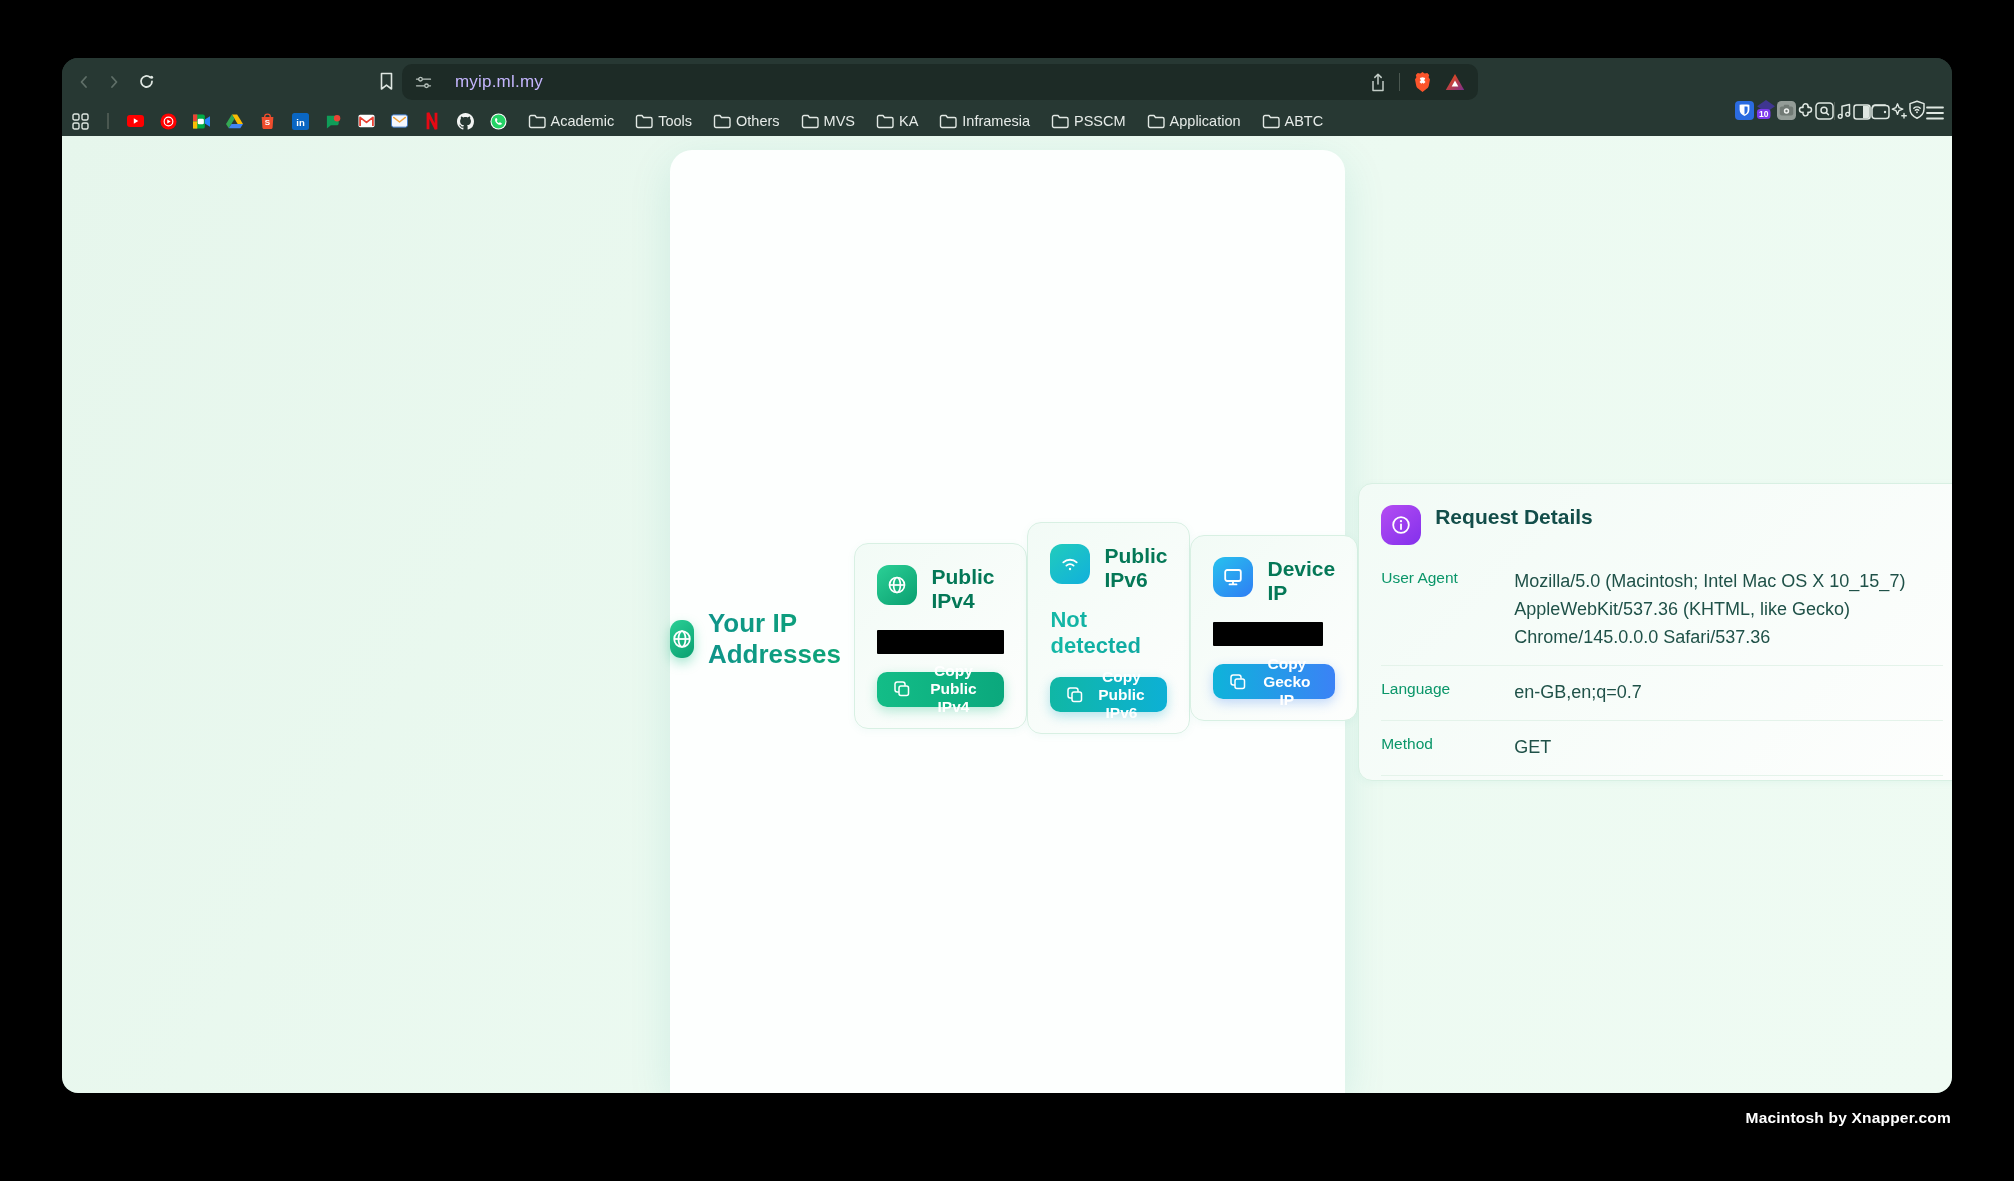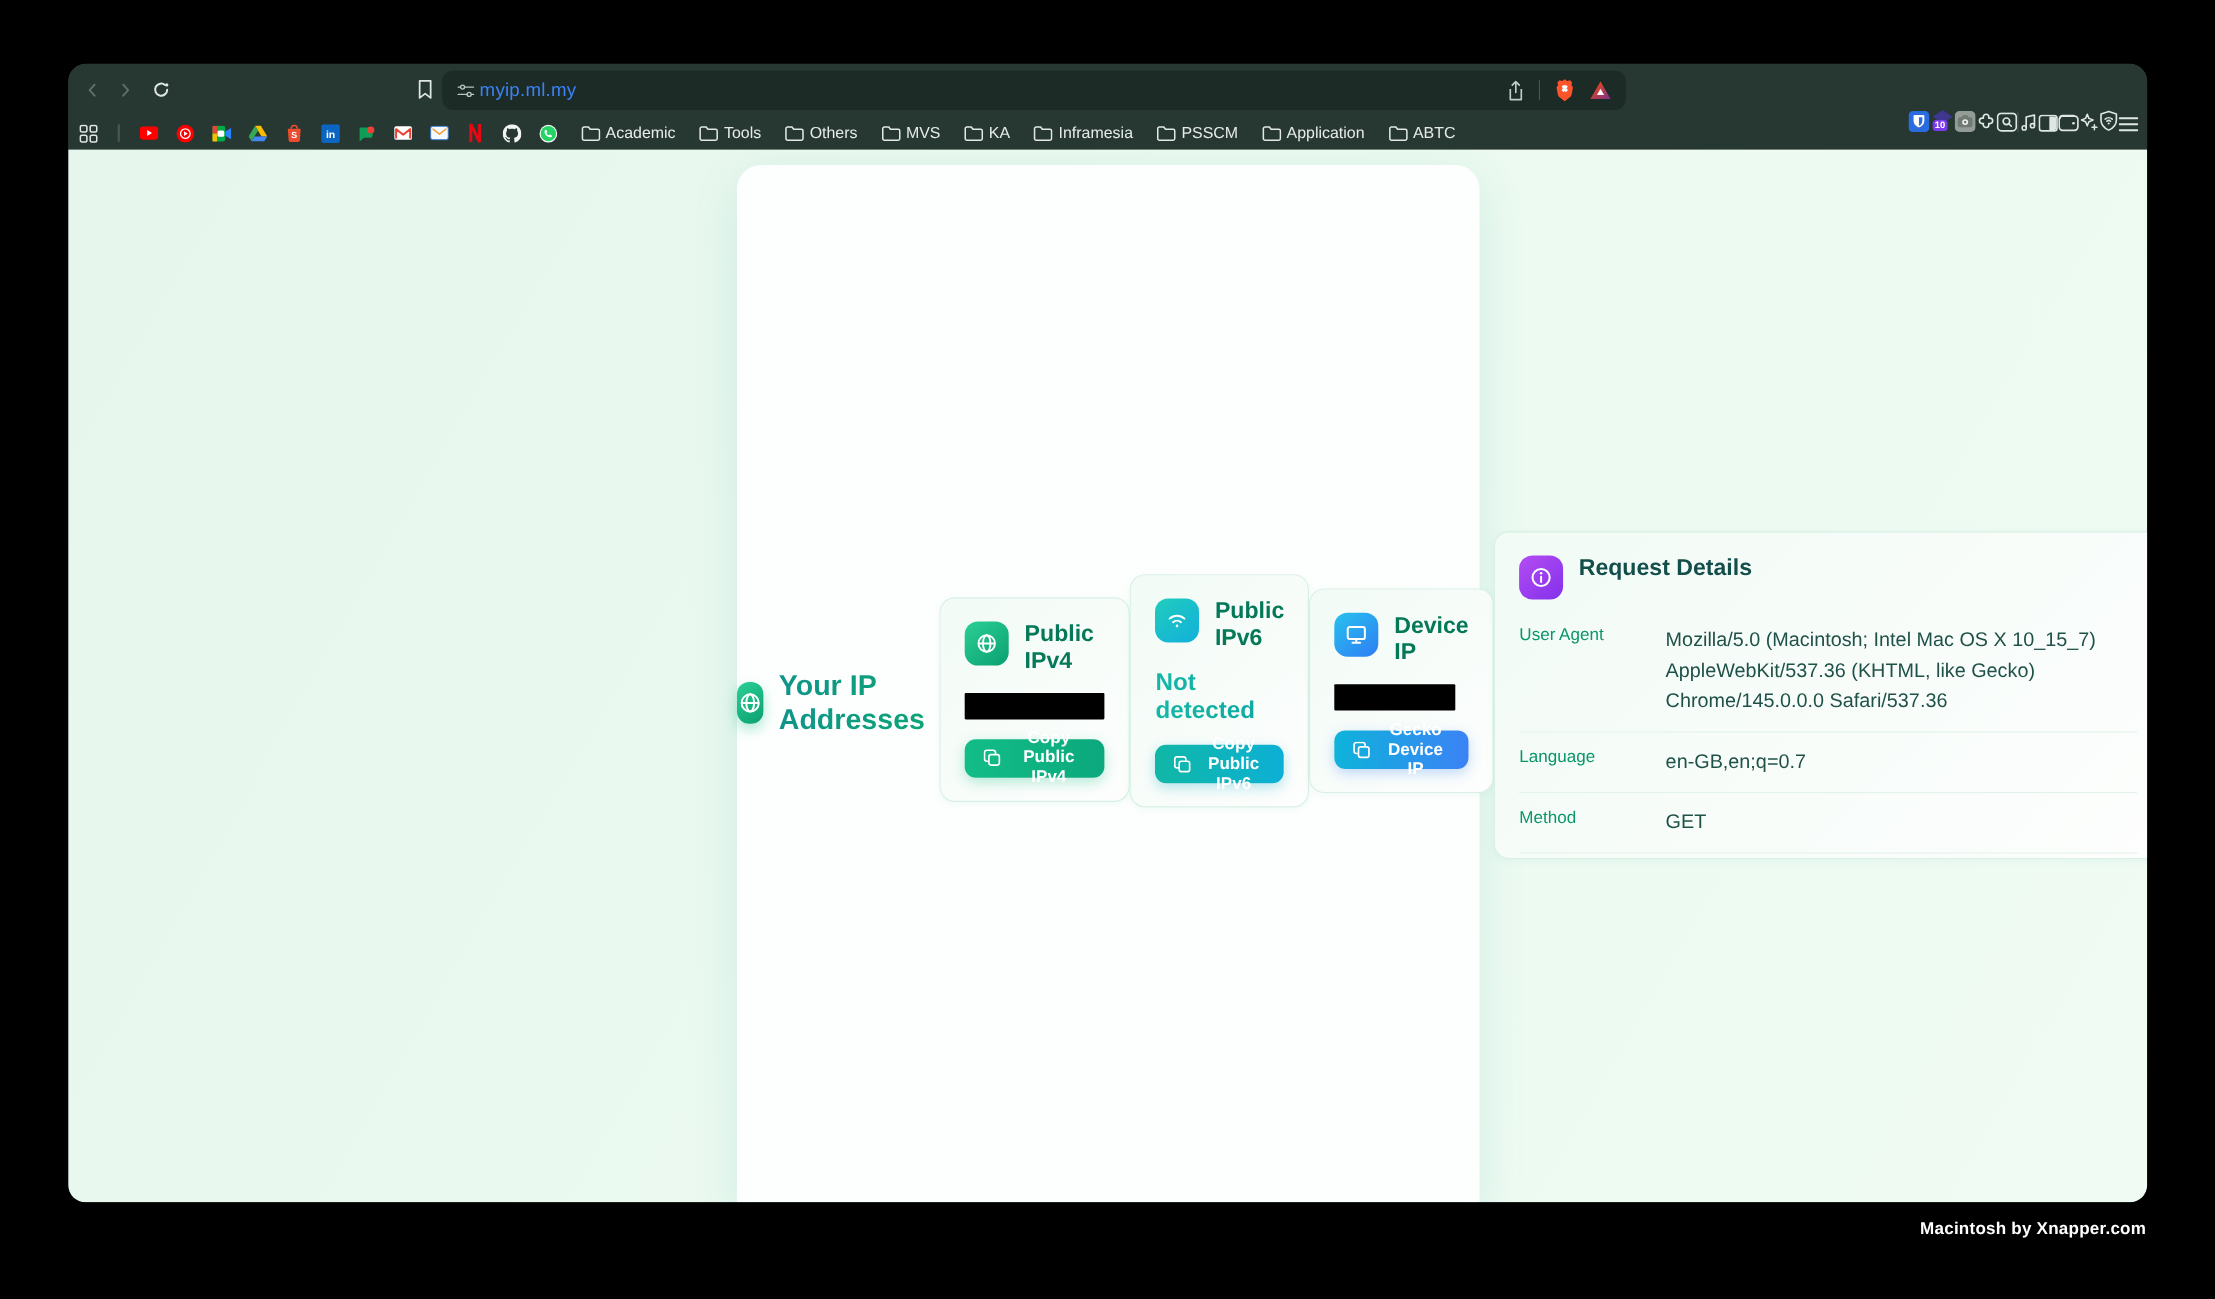--- a/index.html
+++ b/index.html
@@ -11,21 +11,21 @@
           border-radius:16px;overflow:hidden;background:#273833;
           display:flex;flex-direction:column;}
 
   
   .toolbar{height:48px;flex:none;background:#273833;position:relative;}
   .tbtn{position:absolute;top:14px;width:20px;height:20px;display:flex;align-items:center;justify-content:center;cursor:pointer}
   .nav-back{left:12px}.nav-fwd{left:42px}.reload{left:74px;top:13px}
   .bm-flag{left:314px;top:13px}
   .urlbar{position:absolute;left:340px;top:6px;width:1076px;height:36px;background:#1d2b26;
           border-radius:10px;display:flex;align-items:center;padding:0 13px;box-sizing:border-box}
-  .url-text{color:#3b82f6;font-size:17px;margin-left:4px;letter-spacing:.2px}
+  .url-text{color:#c4b5fd;font-size:17px;margin-left:23px;letter-spacing:.2px}
   .urlbar-right{margin-left:auto;display:flex;align-items:center;gap:13px}
   .vsep{width:1px;height:18px;background:#4a5750}
   .toolbar-right{position:absolute;right:8px;top:14px;height:48px;display:flex;align-items:flex-end;gap:0}
   .ticon{display:flex;align-items:center;justify-content:center;cursor:pointer}
 
   
   .bookmarks{height:30px;flex:none;background:#273833;display:flex;align-items:center;
              padding:0 10px;gap:16px;overflow:hidden}
   .fav{width:17px;height:17px;display:flex;align-items:center;justify-content:center;cursor:pointer}
   .bm-sep{width:1.5px;height:16px;background:#4a5750;margin:0 2px}
@@ -461,21 +461,21 @@
           <span class="ctitle">Device IP</span>
         </div>
         <div class="redact dev"></div>
         <button class="copybtn btn-dev">
           <span>
               <svg width="16" height="16" viewBox="0 0 16 16">
                 <rect x="5" y="5" width="9.5" height="9.5" rx="2" stroke="#fff" stroke-width="1.5" fill="none"></rect>
                 <path d="M11 4.2V3.2C11 2 10 1 8.8 1H3.2C2 1 1 2 1 3.2v5.6C1 10 2 11 3.2 11h1.2" stroke="#fff" stroke-width="1.5" fill="none" stroke-linecap="round"></path>
               </svg>
             </span>
-          <span>Gecko Device IP</span>
+          <span>Copy Gecko IP</span>
         </button>
       </div>
 
       <div class="card request">
         <div class="card-head">
           <span class="cicon ic-purple">
               <svg width="22" height="22" viewBox="0 0 22 22">
                 <circle cx="11" cy="11" r="7.8" stroke="#fff" stroke-width="1.8" fill="none"></circle>
                 <path d="M11 10.3V15" stroke="#fff" stroke-width="1.8" stroke-linecap="round"></path>
                 <circle cx="11" cy="7.2" r="1.15" fill="#fff"></circle>

